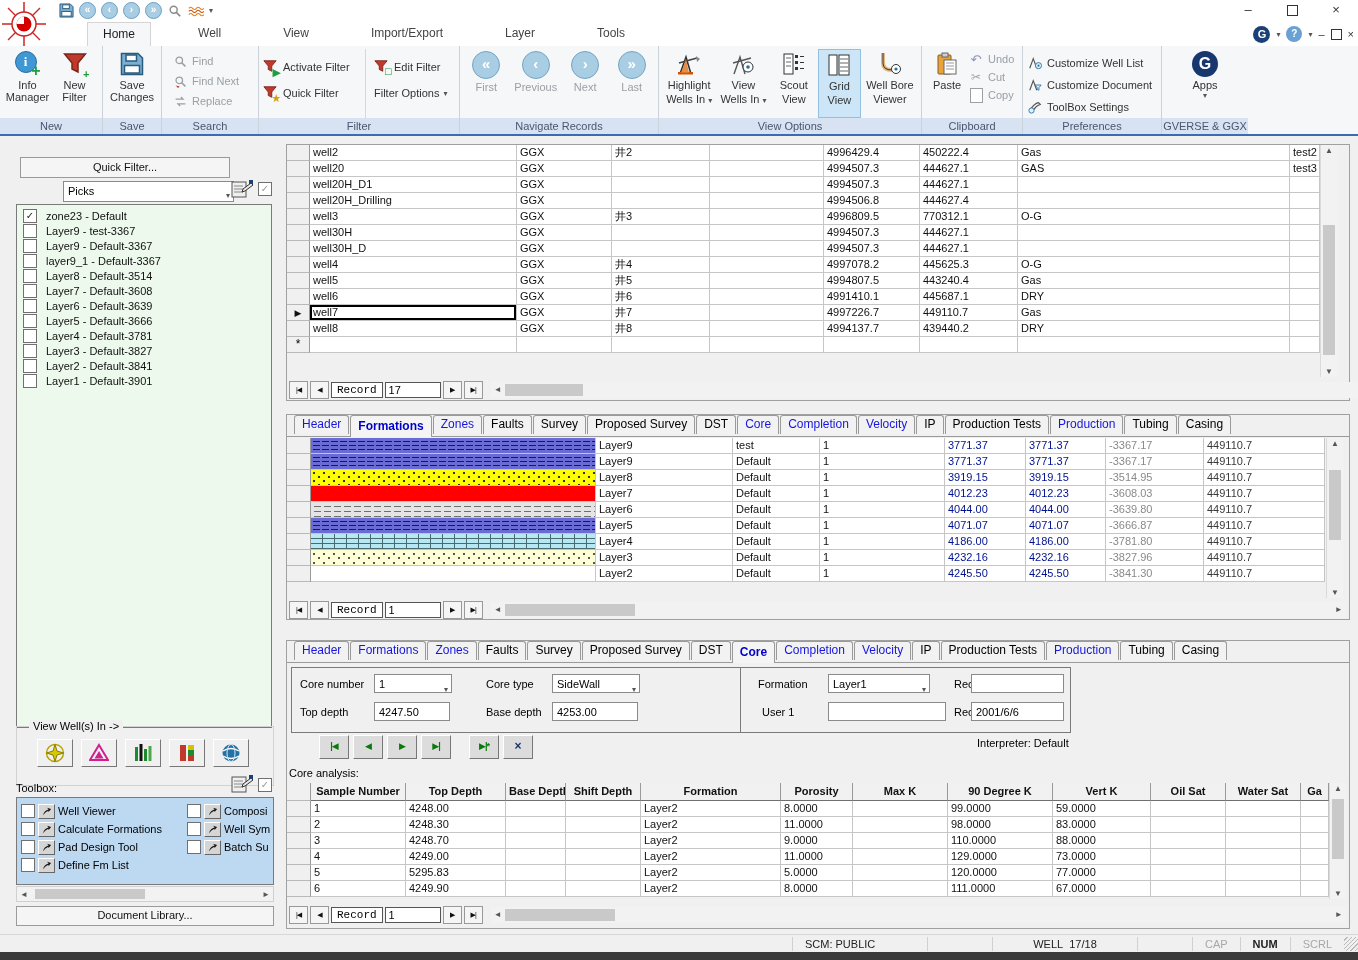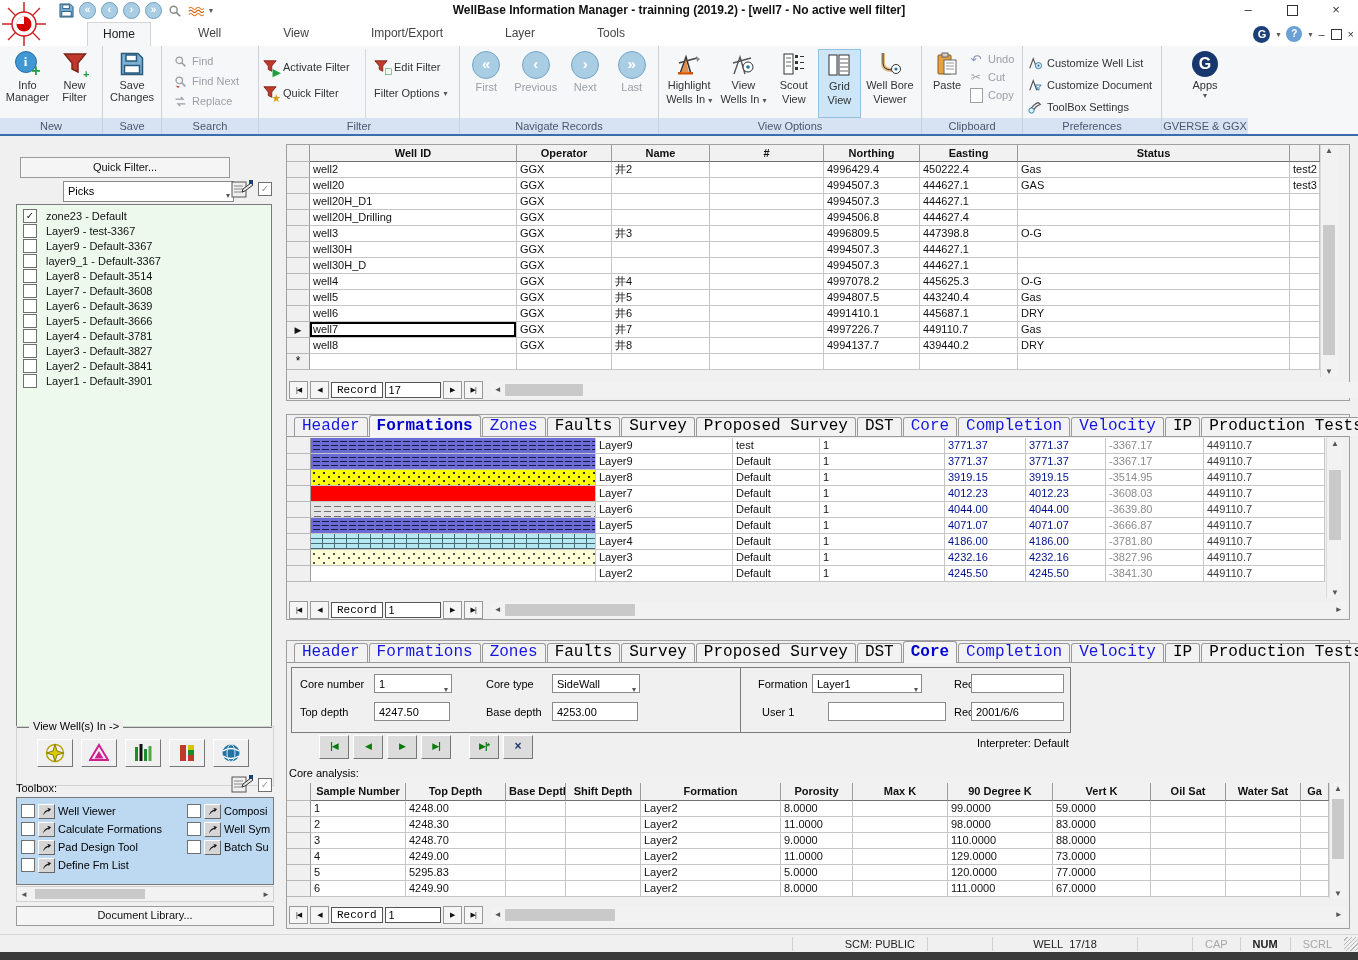--- a/index.html
+++ b/index.html
@@ -103,21 +103,21 @@
   .pat-dot-yellow{background-color:#ffff00;background-image:radial-gradient(circle at 3px 3px,#333 1px,rgba(0,0,0,0) 1.6px),radial-gradient(circle at 8px 7px,#333 1px,rgba(0,0,0,0) 1.6px);background-size:10px 8px,10px 8px;}
   .pat-red{background:#fe0000;}
   .pat-mark-gray{background-color:#e4e4e4;background-image:repeating-linear-gradient(90deg,#e4e4e4 0 3px,rgba(0,0,0,0) 3px 10px),repeating-linear-gradient(180deg,rgba(0,0,0,0) 0 4px,#6f6f6f 4px 5px);}
   .pat-brick-cyan{background-color:#b5e8f2;background-image:repeating-linear-gradient(180deg,rgba(0,0,0,0) 0 4px,#4a6a72 4px 5px),repeating-linear-gradient(90deg,rgba(0,0,0,0) 0 11px,#4a6a72 11px 12px);}
   .pat-dot-pale{background-color:#ffffd6;background-image:radial-gradient(circle at 3px 4px,#555 0.8px,rgba(0,0,0,0) 1.4px),radial-gradient(circle at 8px 8px,#555 0.8px,rgba(0,0,0,0) 1.4px);background-size:10px 9px,10px 9px;}
   .pat-none{background:#fff;}
   
   .coc-sel{width:24px}.coc-sample{width:95px}.coc-td{width:100px}.coc-bd{width:60px}.coc-sd{width:75px}.coc-form{width:140px}
   .coc-por{width:72px}.coc-maxk{width:95px}.coc-k90{width:105px}.coc-vk{width:98px}.coc-oil{width:75px}.coc-water{width:75px}.coc-ga{width:28px}
   
-  .tabstrip{position:absolute;left:0;display:flex;align-items:flex-end;height:22px;padding-left:7px;font-family:Liberation Mono, monospace;font-size:16px;border-bottom:1px solid #9a9a9a;width:1062px;box-sizing:border-box;}
+  .tabstrip{position:absolute;left:0;display:flex;height:22px;padding-left:7px;font-family:Liberation Sans, sans-serif;font-size:12px;border-bottom:1px solid #9a9a9a;width:1062px;box-sizing:border-box;}
   .tab{height:18px;line-height:17px;padding:0 7px;background:#f2f2f2;border:1px solid #9a9a9a;border-bottom:none;border-radius:3px 3px 0 0;margin-right:1px;color:#000;white-space:nowrap;}
   .tab.t-blue{color:#1616e0;}
   .tab.t-black{color:#000;}
   .tab.t-active{height:21px;line-height:20px;font-weight:bold;color:#0000cd;background:#f4f4f4;margin-bottom:-1px;position:relative;z-index:2;}
   
   .vscroll{position:absolute;width:16px;background:#f2f2f2;border-left:1px solid #dadada;}
   .vthumb{position:absolute;left:2px;width:12px;background:#c9c9c9;}
   .sb-v{position:absolute;left:0;width:16px;text-align:center;font-size:8px;color:#555;}
   
   .recnav{position:absolute;left:2px;height:19px;display:flex;align-items:center;gap:2px;}
@@ -144,21 +144,20 @@
   .sb-dim{color:#a8a8a8;}
   #sb-grip{width:14px;height:14px;background:repeating-linear-gradient(135deg,#f0f0f0 0 2px,#b9b9b9 2px 3px);}
   #darkstrip{position:absolute;left:0;top:952px;width:1358px;height:8px;background:#3a3a3a;}
 </style>
 </head>
 <body>
 
 <div id="app">
 
   <div id="titlebar">
-    <div id="title-text">WellBase Information Manager - trainning (2019.2) - [well7 - No active well filter]</div>
     <div id="win-controls">
       <div class="winbtn">–</div>
       <div class="winbtn"><span class="maxbox"></span></div>
       <div class="winbtn">×</div>
     </div>
   </div>
 
   <div id="logo">
     <svg width="44" height="44" viewBox="0 0 44 44">
       <line x1="0" y1="22" x2="44" y2="22" stroke="#cc2222" stroke-width="1.5"></line>
@@ -740,31 +739,20 @@
     <div id="tb-scroll">
       <span class="sb-arrow">◄</span>
       <span id="tb-thumb"></span>
       <span class="sb-arrow" style="margin-left:auto">►</span>
     </div>
     <div id="doclib-btn" class="btn3d">Document Library...</div>
   </div>
 
   <div id="panel1" class="panel">
     <div id="wg-table">
-      <div class="trow">
-        <div class="tc th selc wgc-sel"></div>
-        <div class="tc th wgc-id">Well ID</div>
-        <div class="tc th wgc-op">Operator</div>
-        <div class="tc th wgc-name">Name</div>
-        <div class="tc th wgc-num">#</div>
-        <div class="tc th wgc-north">Northing</div>
-        <div class="tc th wgc-east">Easting</div>
-        <div class="tc th wgc-status">Status</div>
-        <div class="tc th wgc-extra"></div>
-      </div>
       <div>
 
           <div class="trow wg-row">
             <div class="tc selc wgc-sel"><span class="curmark"></span><span class="curmark-glyph"></span><span class="cm" style="visibility:hidden;font-size:9px"></span><span class="curmark-arrow" style="font-size:9px;visibility:hidden;">▶</span></div>
             <div class="tc wgc-id">well2</div>
             <div class="tc wgc-op">GGX</div>
             <div class="tc wgc-name">井2</div>
             <div class="tc wgc-num"></div>
             <div class="tc wgc-north">4996429.4</div>
             <div class="tc wgc-east">450222.4</div>
@@ -808,21 +796,21 @@
             <div class="tc wgc-extra"></div>
           </div>
 
           <div class="trow wg-row">
             <div class="tc selc wgc-sel"><span class="curmark"></span><span class="curmark-glyph"></span><span class="cm" style="visibility:hidden;font-size:9px"></span><span class="curmark-arrow" style="font-size:9px;visibility:hidden;">▶</span></div>
             <div class="tc wgc-id">well3</div>
             <div class="tc wgc-op">GGX</div>
             <div class="tc wgc-name">井3</div>
             <div class="tc wgc-num"></div>
             <div class="tc wgc-north">4996809.5</div>
-            <div class="tc wgc-east">447398.8</div>
+            <div class="tc wgc-east">770312.1</div>
             <div class="tc wgc-status">O-G</div>
             <div class="tc wgc-extra"></div>
           </div>
 
           <div class="trow wg-row">
             <div class="tc selc wgc-sel"><span class="curmark"></span><span class="curmark-glyph"></span><span class="cm" style="visibility:hidden;font-size:9px"></span><span class="curmark-arrow" style="font-size:9px;visibility:hidden;">▶</span></div>
             <div class="tc wgc-id">well30H</div>
             <div class="tc wgc-op">GGX</div>
             <div class="tc wgc-name"></div>
             <div class="tc wgc-num"></div>
@@ -1143,21 +1131,21 @@
       <span class="cf-label" style="left:8px;top:10px">Core number</span>
       <span class="cf-input cf-combo" style="left:82px;top:6px;width:78px"><span>1</span><span class="combo-caret">▾</span></span>
       <span class="cf-label" style="left:194px;top:10px">Core type</span>
       <span class="cf-input cf-combo" style="left:260px;top:6px;width:88px"><span>SideWall</span><span class="combo-caret">▾</span></span>
       <span class="cf-label" style="left:8px;top:38px">Top depth</span>
       <span class="cf-input" style="left:82px;top:34px;width:76px">4247.50</span>
       <span class="cf-label" style="left:194px;top:38px">Base depth</span>
       <span class="cf-input" style="left:260px;top:34px;width:86px">4253.00</span>
 
       <span class="cf-label" style="left:466px;top:10px">Formation</span>
-      <span class="cf-input cf-combo" style="left:520px;top:6px;width:110px"><span>Layer1</span><span class="combo-caret">▾</span></span>
+      <span class="cf-input cf-combo" style="left:536px;top:6px;width:102px"><span>Layer1</span><span class="combo-caret">▾</span></span>
 
       <span class="cf-label" style="left:470px;top:38px">User 1</span>
       <span class="cf-input" style="left:536px;top:34px;width:118px"></span>
 
       <span class="cf-label" style="left:662px;top:10px;white-space:nowrap">Recovery amount</span>
 
       <span class="cf-input" style="right:6px;top:6px;width:93px"></span>
       <span class="cf-label" style="left:662px;top:38px;white-space:nowrap">Recovery date</span>
       <span class="cf-input" style="right:6px;top:34px;width:93px">2001/6/6</span>
     </div>
@@ -1304,21 +1292,21 @@
       <div class="hsb" style="width:855px">
         <span class="sb-arrow">◄</span>
         <span class="hsb-thumb" style="width:110px"></span>
         <span class="sb-arrow" style="margin-left:auto">►</span>
       </div>
     </div>
   </div>
 
   <div id="statusbar">
     <div style="flex:1"></div>
-    <div class="sb-seg" style="width:110px;text-align:right">SCM: PUBLIC</div>
+    <div class="sb-seg" style="width:110px;text-align:left">SCM: PUBLIC</div>
     <div class="sb-seg" style="width:40px"></div>
     <div class="sb-seg" style="width:120px;text-align:center">
       <span>WELL</span>&nbsp;&nbsp;<span>17/18</span>
     </div>
     <div class="sb-seg" style="width:30px"></div>
     <div class="sb-seg sb-dim">CAP</div>
     <div class="sb-seg" style="font-weight:bold">NUM</div>
     <div class="sb-seg sb-dim">SCRL</div>
     <div id="sb-grip"></div>
   </div>

